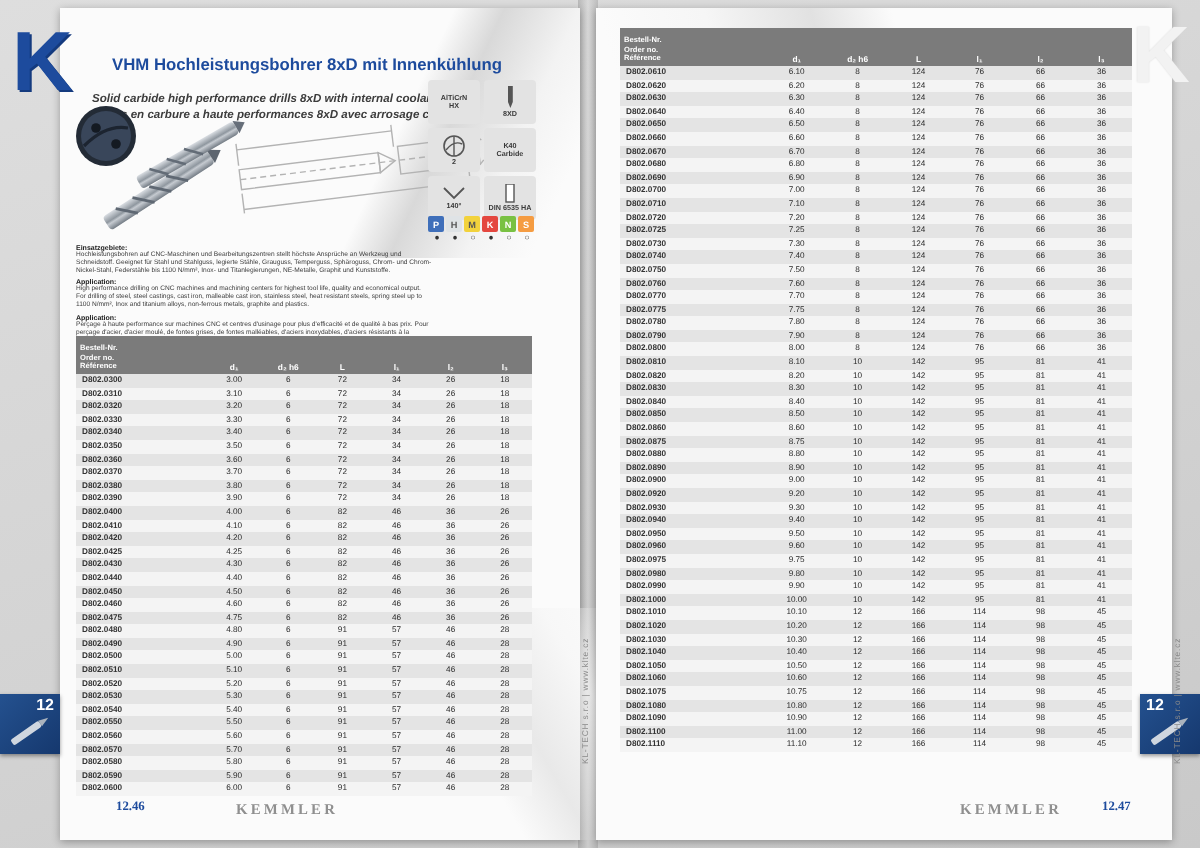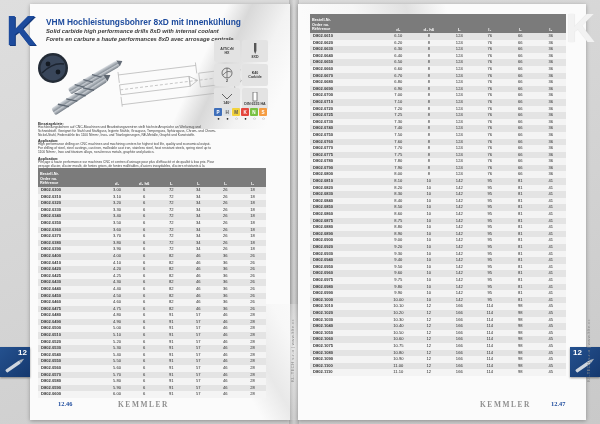--- a/index.html
+++ b/index.html
@@ -16,21 +16,21 @@
   .sw3{left:120px;top:300px;width:168px;height:116px;
        background:linear-gradient(60deg,rgba(255,255,255,0) 48%,rgba(214,214,214,.5) 62%,rgba(246,246,246,.7) 80%,rgba(255,255,255,0) 95%);}
   .gap-shadow{position:absolute;left:289px;top:0;width:10px;height:424px;
        background:linear-gradient(90deg,rgba(120,120,120,.35),rgba(200,200,200,.1) 50%,rgba(120,120,120,.3));}
 
   .brand-k{position:absolute;font-weight:bold;line-height:1;}
   #logo-k{left:-24px;top:6px;font-size:42px;color:#1d4b9d;text-shadow:1px 1px 0 #143a7e;}
   #watermark-k{left:566px;top:8px;font-size:40px;color:#f2f2f2;text-shadow:0 0 1px #d8d8d8;}
 
   .title{position:absolute;left:16px;top:13px;width:230px;}
-  .title h1{margin:0;font-size:8.4px;color:#1d4b9d;font-weight:bold;}
+  .title h1{margin:10px;font-size:8.4px;color:#1d4b9d;font-weight:bold;}
   .title .sub{margin:1px 0 0;font-size:5.8px;font-style:italic;font-weight:bold;color:#3c3c3c;line-height:1.25;}
 
   .icon-grid{position:absolute;left:184px;top:36px;width:54px;display:grid;
              grid-template-columns:26px 26px;grid-gap:2px;}
   .icon-cell{background:#e3e3e3;border-radius:2px;height:22px;display:flex;flex-direction:column;
              align-items:center;justify-content:center;font-size:3.6px;font-weight:bold;color:#3a3a3a;
              text-align:center;line-height:1.2;}
   .icon-cell svg{display:block;}
   .mat-row{position:absolute;left:184px;top:104px;width:54px;}
   .chips,.dots{display:flex;}

